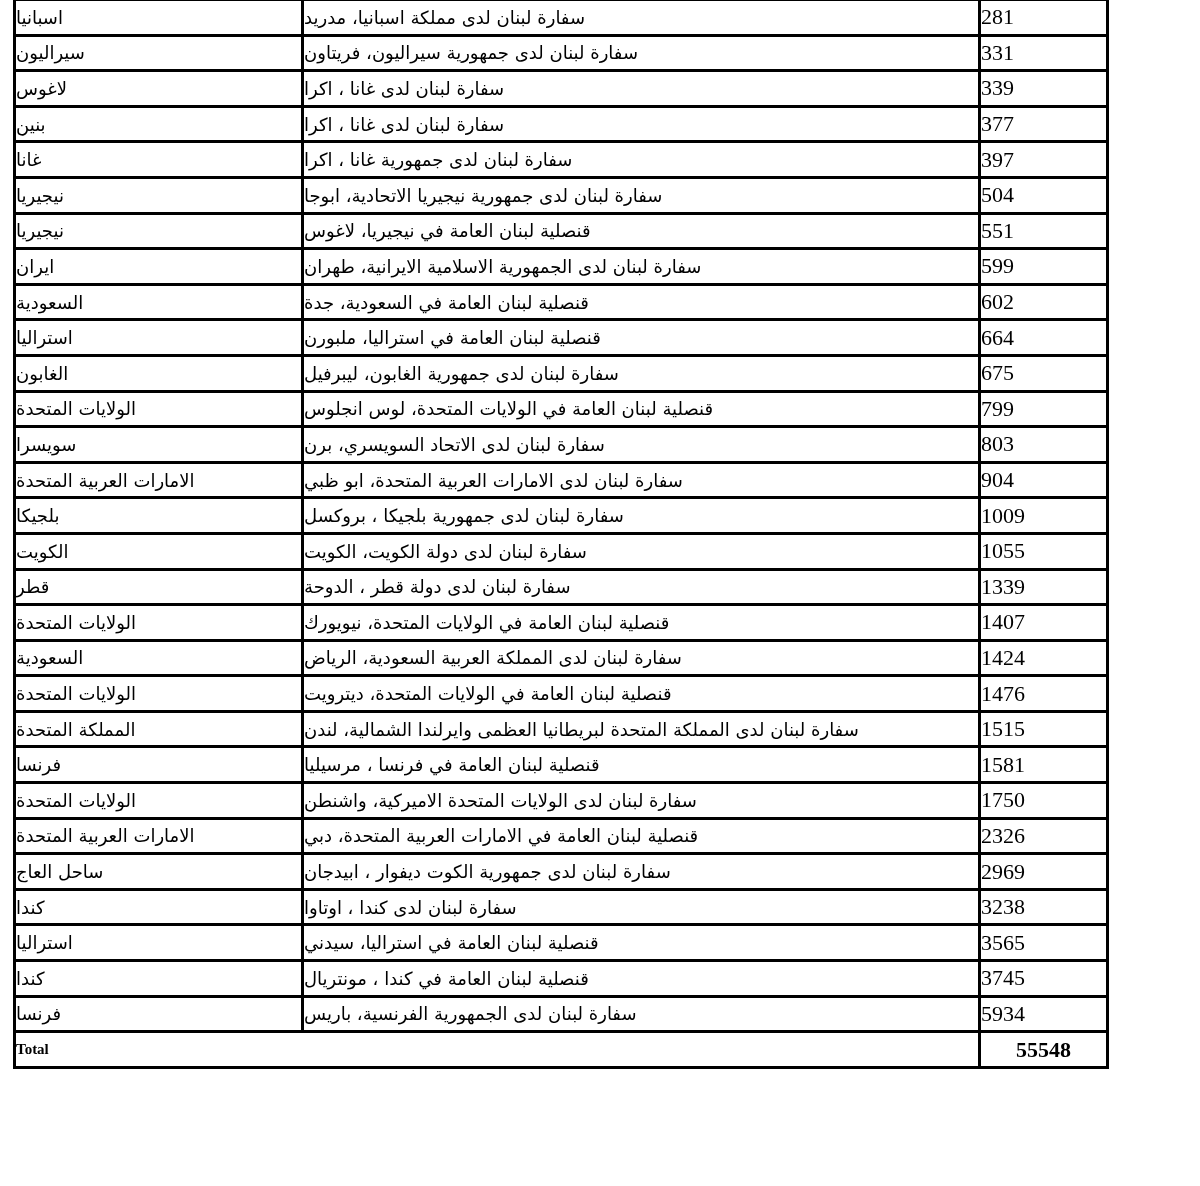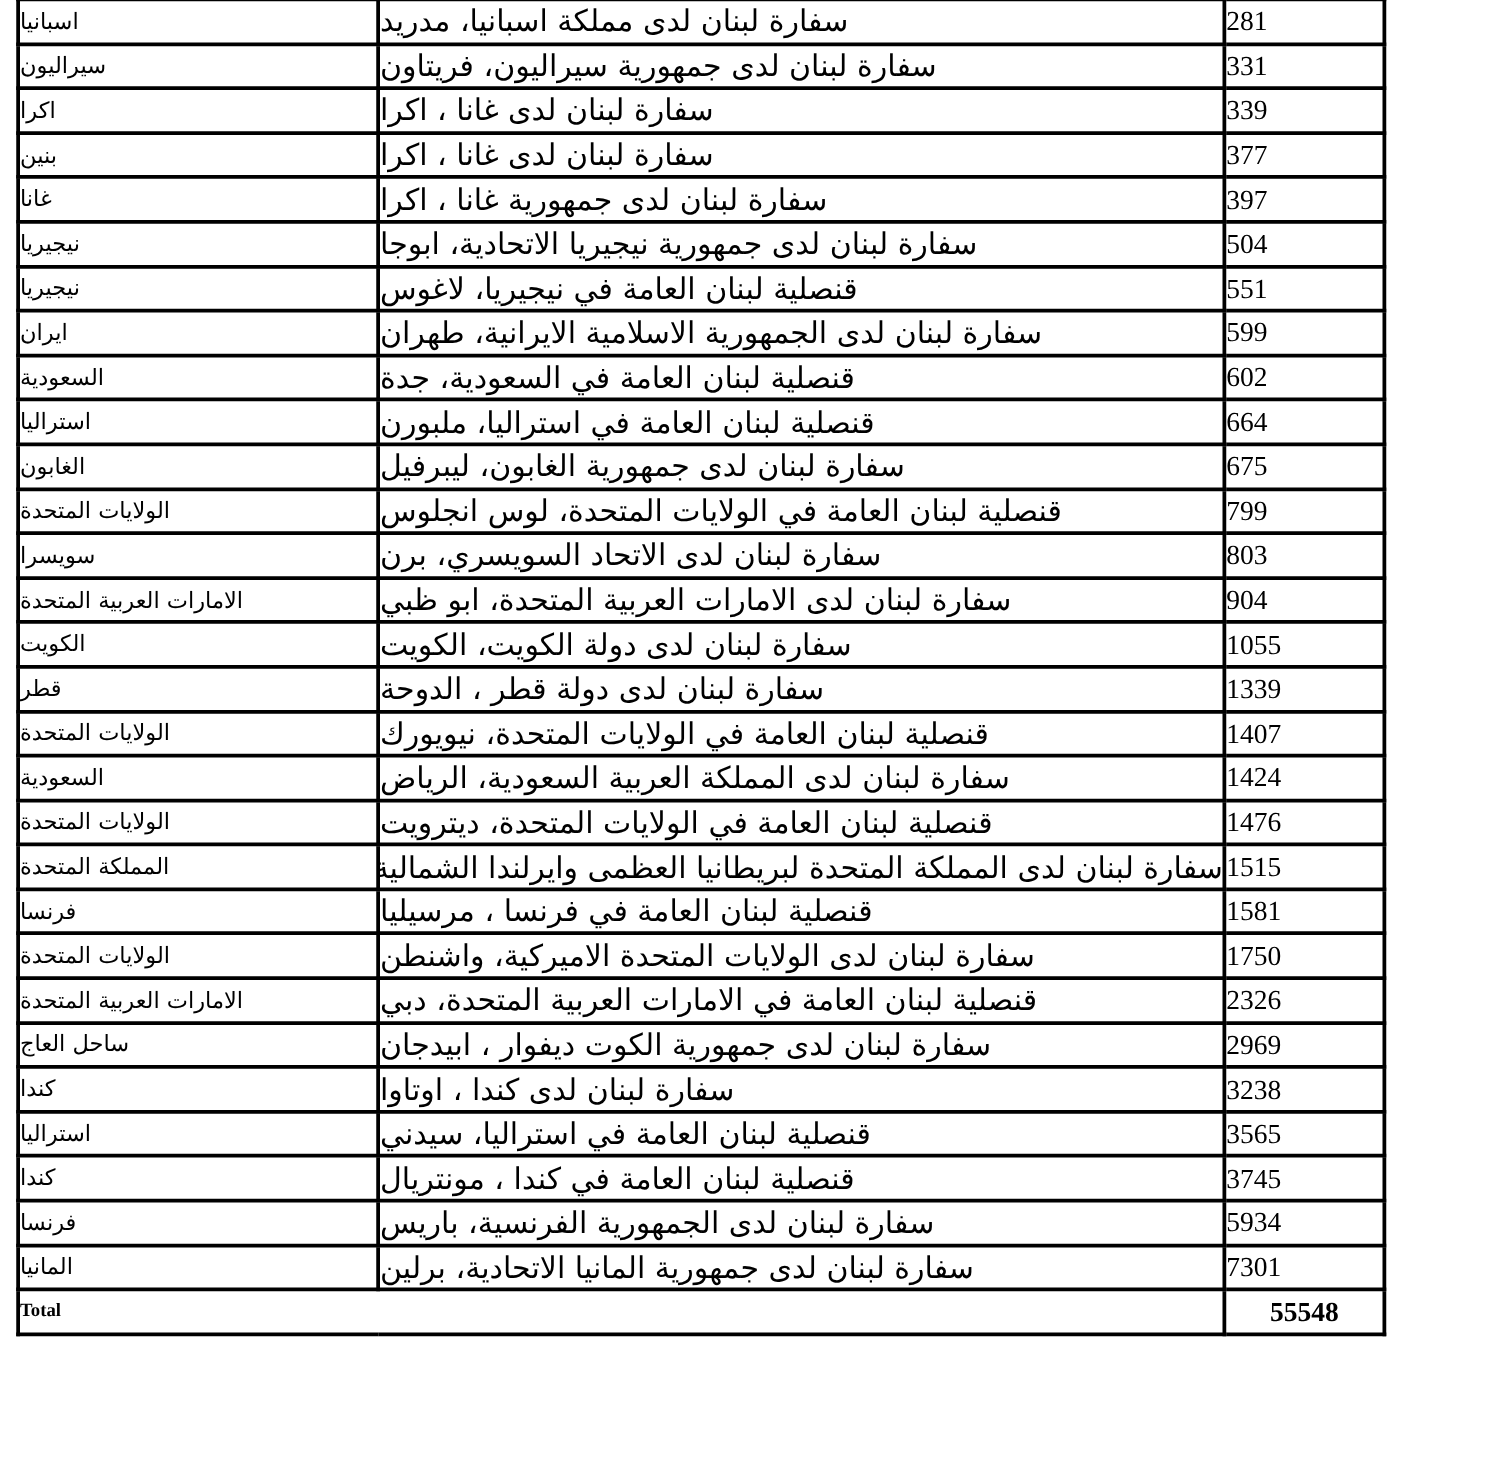--- a/index.html
+++ b/index.html
@@ -42,21 +42,21 @@
     padding-left: 8px;
     padding-right: 4px;
     font-family: "DejaVu Sans", sans-serif;
     font-size: 18px;
   }
   td.mission-cell {
     text-align: left;
     padding-left: 6px;
     padding-right: 4px;
     font-family: "DejaVu Sans", sans-serif;
-    font-size: 24px;
+    font-size: 18px;
     margin-top: 30px;
   }
   td.count-cell {
     text-align: left;
     padding-right: 9px;
     font-family: "Liberation Serif", "DejaVu Serif", serif;
     font-size: 22px;
   }
   td.total-label-cell {
     text-align: left;
@@ -88,21 +88,21 @@
     <td class="country-cell" dir="rtl">اسبانيا</td>
     <td class="mission-cell" dir="rtl">سفارة لبنان لدى مملكة اسبانيا، مدريد</td>
     <td class="count-cell">281</td>
   </tr>
         <tr>
     <td class="country-cell" dir="rtl">سيراليون</td>
     <td class="mission-cell" dir="rtl">سفارة لبنان لدى جمهورية سيراليون، فريتاون</td>
     <td class="count-cell">331</td>
   </tr>
         <tr>
-    <td class="country-cell" dir="rtl">اكرا</td>
+    <td class="country-cell" dir="rtl">لاغوس</td>
     <td class="mission-cell" dir="rtl">سفارة لبنان لدى غانا ، اكرا</td>
     <td class="count-cell">339</td>
   </tr>
         <tr>
     <td class="country-cell" dir="rtl">بنين</td>
     <td class="mission-cell" dir="rtl">سفارة لبنان لدى غانا ، اكرا</td>
     <td class="count-cell">377</td>
   </tr>
         <tr>
     <td class="country-cell" dir="rtl">غانا</td>
@@ -148,20 +148,25 @@
     <td class="country-cell" dir="rtl">سويسرا</td>
     <td class="mission-cell" dir="rtl">سفارة لبنان لدى الاتحاد السويسري، برن</td>
     <td class="count-cell">803</td>
   </tr>
         <tr>
     <td class="country-cell" dir="rtl">الامارات العربية المتحدة</td>
     <td class="mission-cell" dir="rtl">سفارة لبنان لدى الامارات العربية المتحدة، ابو ظبي</td>
     <td class="count-cell">904</td>
   </tr>
         <tr>
+    <td class="country-cell" dir="rtl">بلجيكا</td>
+    <td class="mission-cell" dir="rtl">سفارة لبنان لدى جمهورية بلجيكا ، بروكسل</td>
+    <td class="count-cell">1009</td>
+  </tr>
+        <tr>
     <td class="country-cell" dir="rtl">الكويت</td>
     <td class="mission-cell" dir="rtl">سفارة لبنان لدى دولة الكويت، الكويت</td>
     <td class="count-cell">1055</td>
   </tr>
         <tr>
     <td class="country-cell" dir="rtl">قطر</td>
     <td class="mission-cell" dir="rtl">سفارة لبنان لدى دولة قطر ، الدوحة</td>
     <td class="count-cell">1339</td>
   </tr>
         <tr>
@@ -216,25 +221,20 @@
   </tr>
         <tr>
     <td class="country-cell" dir="rtl">كندا</td>
     <td class="mission-cell" dir="rtl">قنصلية لبنان العامة في كندا ، مونتريال</td>
     <td class="count-cell">3745</td>
   </tr>
         <tr>
     <td class="country-cell" dir="rtl">فرنسا</td>
     <td class="mission-cell" dir="rtl">سفارة لبنان لدى الجمهورية الفرنسية، باريس</td>
     <td class="count-cell">5934</td>
-  </tr>
-        <tr>
-    <td class="country-cell" dir="rtl">المانيا</td>
-    <td class="mission-cell" dir="rtl">سفارة لبنان لدى جمهورية المانيا الاتحادية، برلين</td>
-    <td class="count-cell">7301</td>
   </tr>
       </tbody>
     <tbody>
       <tr>
         <td class="total-label-cell" colspan="2">Total</td>
         <td class="total-value-cell">55548</td>
       </tr>
     </tbody>
   </table>
 </div>

